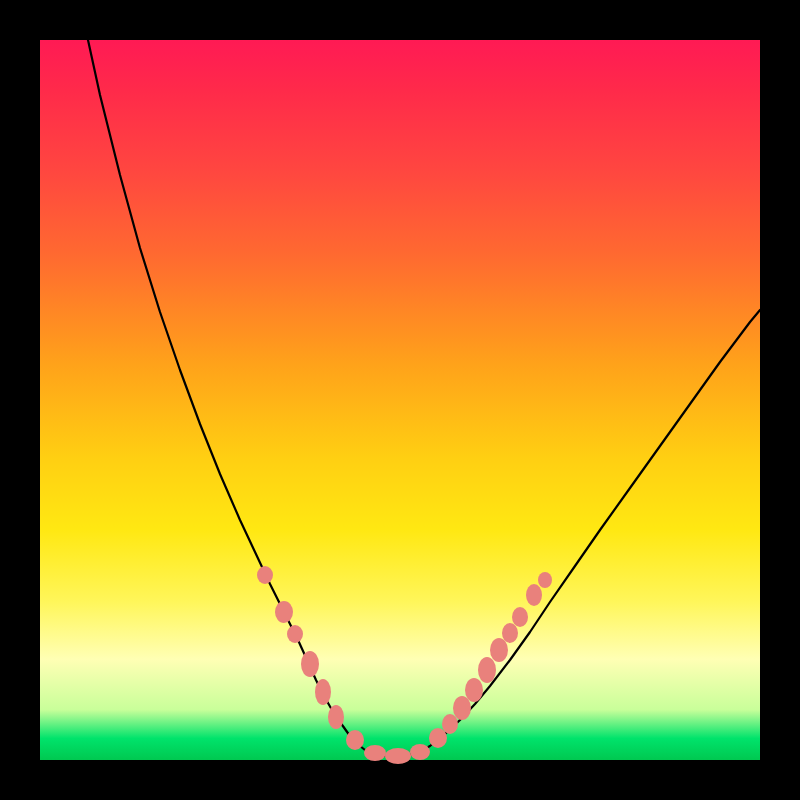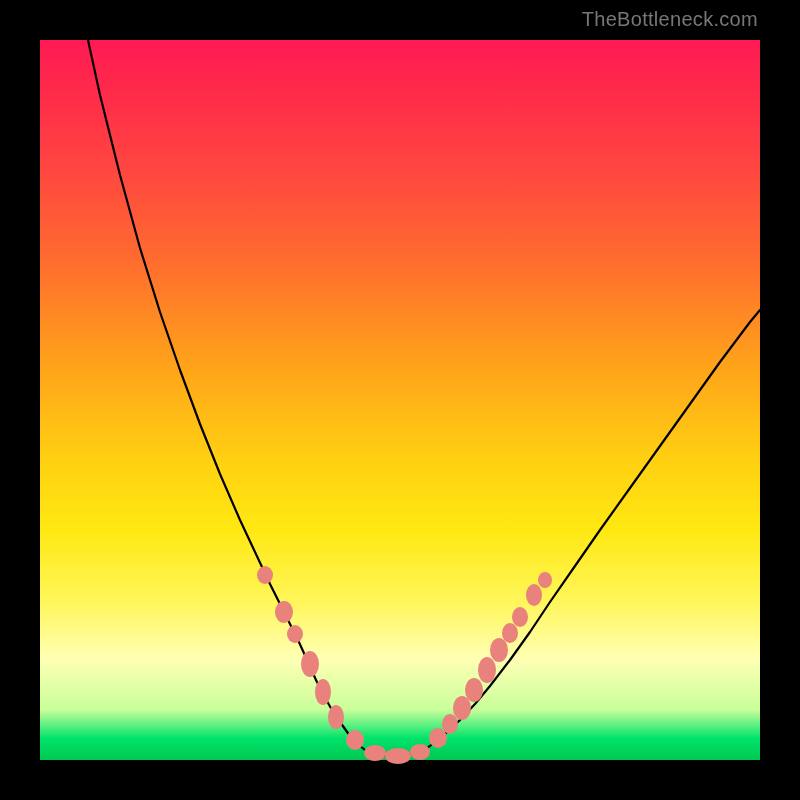--- a/index.html
+++ b/index.html
@@ -56,21 +56,20 @@
     top: 0;
     width: 720px;
     height: 720px;
     overflow: visible;
   }
 </style>
 </head>
 <body>
 
 <div class="frame">
-  <div class="watermark">TheBottleneck.com</div>
   <div class="plot-area">
     <svg class="overlay" viewBox="0 0 720 720">
       <g>
         <path id="curve-path" fill="none" stroke="#000" stroke-width="2.2" stroke-linecap="round" stroke-linejoin="round" d="M 48 0 L 60 55 L 80 135 L 100 208 L 120 272 L 140 330 L 160 384 L 180 434 L 200 480 L 215 512 L 230 544 L 245 574 L 258 600 L 268 622 L 276 640 L 284 656 L 292 670 L 300 682 L 310 696 L 320 706 L 330 714 L 330 714 L 345 716 L 360 716 L 375 714 L 375 714 L 390 706 L 405 694 L 420 680 L 435 664 L 450 646 L 470 620 L 490 592 L 510 562 L 535 526 L 560 490 L 590 448 L 620 406 L 650 364 L 680 322 L 710 282 L 720 270"></path>
       </g>
       <g id="marker-group">
           <ellipse cx="225" cy="535" rx="8" ry="9" fill="#e9817c"></ellipse>
           <ellipse cx="244" cy="572" rx="9" ry="11" fill="#e9817c"></ellipse>
           <ellipse cx="255" cy="594" rx="8" ry="9" fill="#e9817c"></ellipse>
           <ellipse cx="270" cy="624" rx="9" ry="13" fill="#e9817c"></ellipse>

